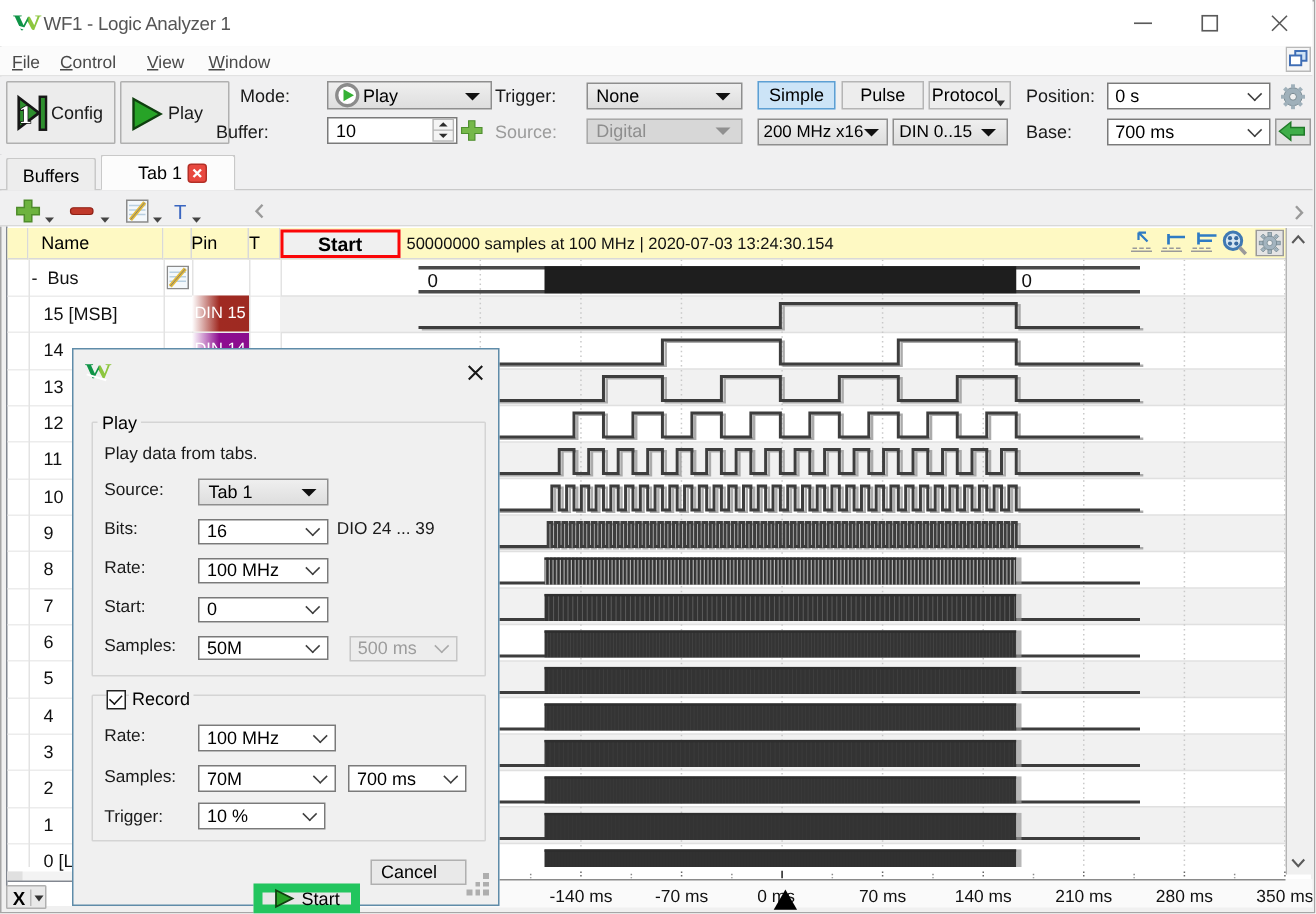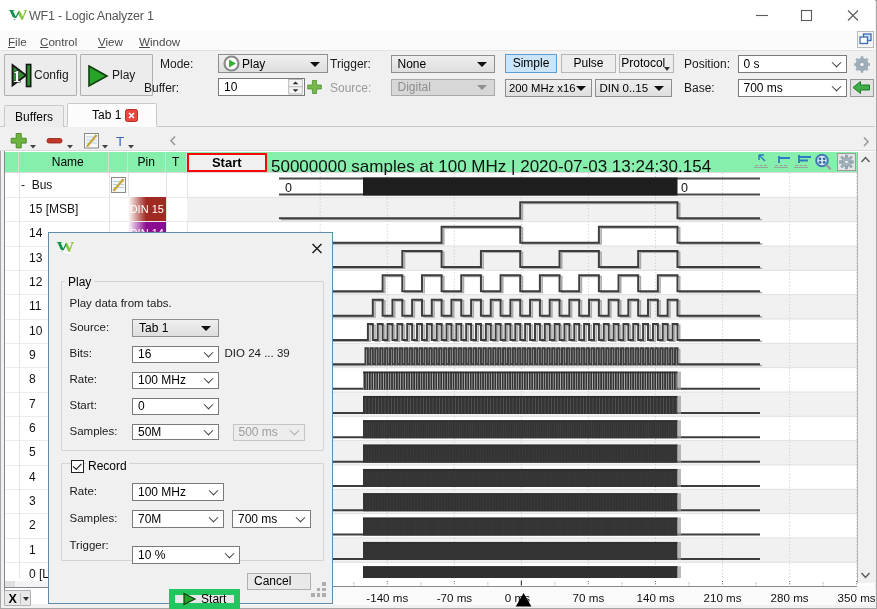--- a/index.html
+++ b/index.html
@@ -26,21 +26,21 @@
 .cbf .tri{position:absolute;right:7px;top:50%;margin-top:-2px;width:0;height:0;border-left:5px solid transparent;border-right:5px solid transparent;border-top:5px solid #111}
 .cbf.dis{background:#d7d7d7;border-color:#a9a9a9}
 .cbf.dis span{color:#8e8e8e}
 .cbf.dis .tri{border-top-color:#909090}
 #tabbar{position:absolute;left:0;top:103px;width:875px;height:24px;background:#f0f0f1;border-bottom:1px solid #c9c9c9}
 #tab0{position:absolute;left:4px;top:105px;width:60px;height:22px;background:#ededed;border:1px solid #c9c9c9;border-bottom:none;border-radius:2px 2px 0 0;text-align:center;line-height:22px;font-size:12px}
 #tab1{position:absolute;left:67px;top:103px;width:90px;height:24px;background:#fcfcfc;border:1px solid #c9c9c9;border-bottom:1px solid #fcfcfc;border-radius:2px 2px 0 0;font-size:12px}
 #toolbar2{position:absolute;left:0;top:127px;width:875px;height:24px;background:#f0f0f1;border-bottom:1px solid #d9d9d9}
 .dda{display:inline-block;width:0;height:0;border-left:3.5px solid transparent;border-right:3.5px solid transparent;border-top:4px solid #333;vertical-align:middle}
 #panel{position:absolute;left:4px;top:151px;width:870px;height:453px;background:#fff;border-left:1px solid #828790}
-.hdrcell{position:absolute;top:152px;height:20.5px;background:#86efac;border-right:1px solid #d9d9d9;border-bottom:1px solid #d9d9d9;font-size:12px;display:flex;align-items:center;justify-content:center}
+.hdrcell{position:absolute;top:152px;height:20.5px;background:#fef9c3;border-right:1px solid #d9d9d9;border-bottom:1px solid #d9d9d9;font-size:12px;display:flex;align-items:center;justify-content:flex-start}
 .rowlab{position:absolute;left:29px;font-size:12px;color:#111}
 .colline{position:absolute;top:172.5px;width:1px;height:405.5px;background:#e3e3e3}
 .rowline{position:absolute;left:5px;width:182px;height:1px;background:#ececec}
 .pincell{position:absolute;left:127.5px;width:38.5px;height:23.3px;color:#fff;font-size:11px;display:flex;align-items:center;justify-content:center}
 #dlg{position:absolute;left:48px;top:232px;width:285px;height:372px;background:#f0f0f0;border:1.5px solid #5f8ca9}
 #dlgtitle{position:absolute;left:0;top:0;width:100%;height:29.5px;background:#6e94ad}
 #dlgtitle .t{position:absolute;left:29px;top:8px;font-size:12px;color:#101010}
 .grp{position:absolute;border:1px solid #d4d4d4;border-radius:1px}
 .grplab{position:absolute;background:#f0f0f0;font-size:12px;padding:0 3px}
 .dlbl{position:absolute;font-size:11.5px;color:#1a1a1a}
@@ -200,21 +200,21 @@
 <div id="panel"></div>
 <div class="hdrcell" style="left:5px;width:13.5px"></div>
 <div class="hdrcell" style="left:18.5px;width:90.5px">
     <span style="margin-left:9px">Name</span>
   </div>
 <div class="hdrcell" style="left:109px;width:18.5px"></div>
 <div class="hdrcell" style="left:127.5px;width:38.5px">Pin</div>
 <div class="hdrcell" style="left:166px;width:20.5px">T</div>
 <div class="hdrcell" style="left:186.5px;width:687.5px;border-right:none"></div>
 <div class="abs" style="left:186.5px;top:152.5px;width:80.5px;height:19.5px;border:2px solid #fb0607;background:#f0f0f0;display:flex;align-items:center;justify-content:center;font-weight:bold;font-size:13px">Start</div>
-<div class="abs" style="left:271px;top:156.5px;font-size:17px;color:#111;white-space:nowrap">50000000 samples at 100 MHz | 2020-07-03 13:24:30.154</div>
+<div class="abs" style="left:271px;top:156.5px;font-size:11px;color:#111;white-space:nowrap">50000000 samples at 100 MHz | 2020-07-03 13:24:30.154</div>
 <svg class="abs" style="left:752px;top:153px" width="105" height="18" viewBox="0 0 105 18">
 <g stroke="#2e7bc4" fill="none" stroke-width="1.5">
 <path d="M7 2 L13 8 M7 2 L7 7 M7 2 L12 2"></path>
 <path d="M27 3 v7 M27 5 h11" stroke-width="1.8"></path>
 <path d="M47 2 v8 M47 4 h12 M47 7.5 h9" stroke-width="1.8"></path>
 </g>
 <g stroke="#9a9a9a" stroke-width="0.9">
 <path d="M3 12.5 h3 M7.5 12.5 h3 M12 12.5 h3 M2 14.5 h14" fill="none"></path>
 <path d="M23 12.5 h3 M27.5 12.5 h3 M32 12.5 h3 M22 14.5 h14" fill="none"></path>
 <path d="M43 12.5 h3 M47.5 12.5 h3 M52 12.5 h3 M42 14.5 h14" fill="none"></path>
@@ -521,21 +521,21 @@
 <div class="cbw" style="left:83px;top:250.1px;width:91.5px;height:17.5px">
       <span>100 MHz</span>
       <i class="chev"></i>
     </div>
 <div class="dlbl" style="left:20.5px;top:278.9px">Samples:</div>
 <div class="cbw" style="left:83px;top:277.2px;width:91.5px;height:17.5px">
       <span>70M</span>
       <i class="chev"></i>
     </div>
 <div class="dlbl" style="left:20.5px;top:306.0px">Trigger:</div>
-<div class="cbw" style="left:83px;top:313px;width:108px;height:17.5px">
+<div class="cbw" style="left:83px;top:302px;width:85px;height:17.5px">
       <span>10 %</span>
       <i class="chev"></i>
     </div>
 <div class="cbw" style="left:183px;top:277.3px;width:78.5px;height:17.5px">
       <span>700 ms</span>
       <i class="chev"></i>
     </div>
 <div class="btn" style="left:119.5px;top:356px;width:71.5px;height:20px;border:6px solid #22c55e;background:#e7e7e7"><svg width="15" height="14" viewBox="0 0 15 14" style="margin-right:4px">
         <path d="M2 1.5 L13 7 L2 12.5 Z" fill="#27a327" stroke="#0f3f0f" stroke-width="1.2"></path>
       </svg>Start</div>

